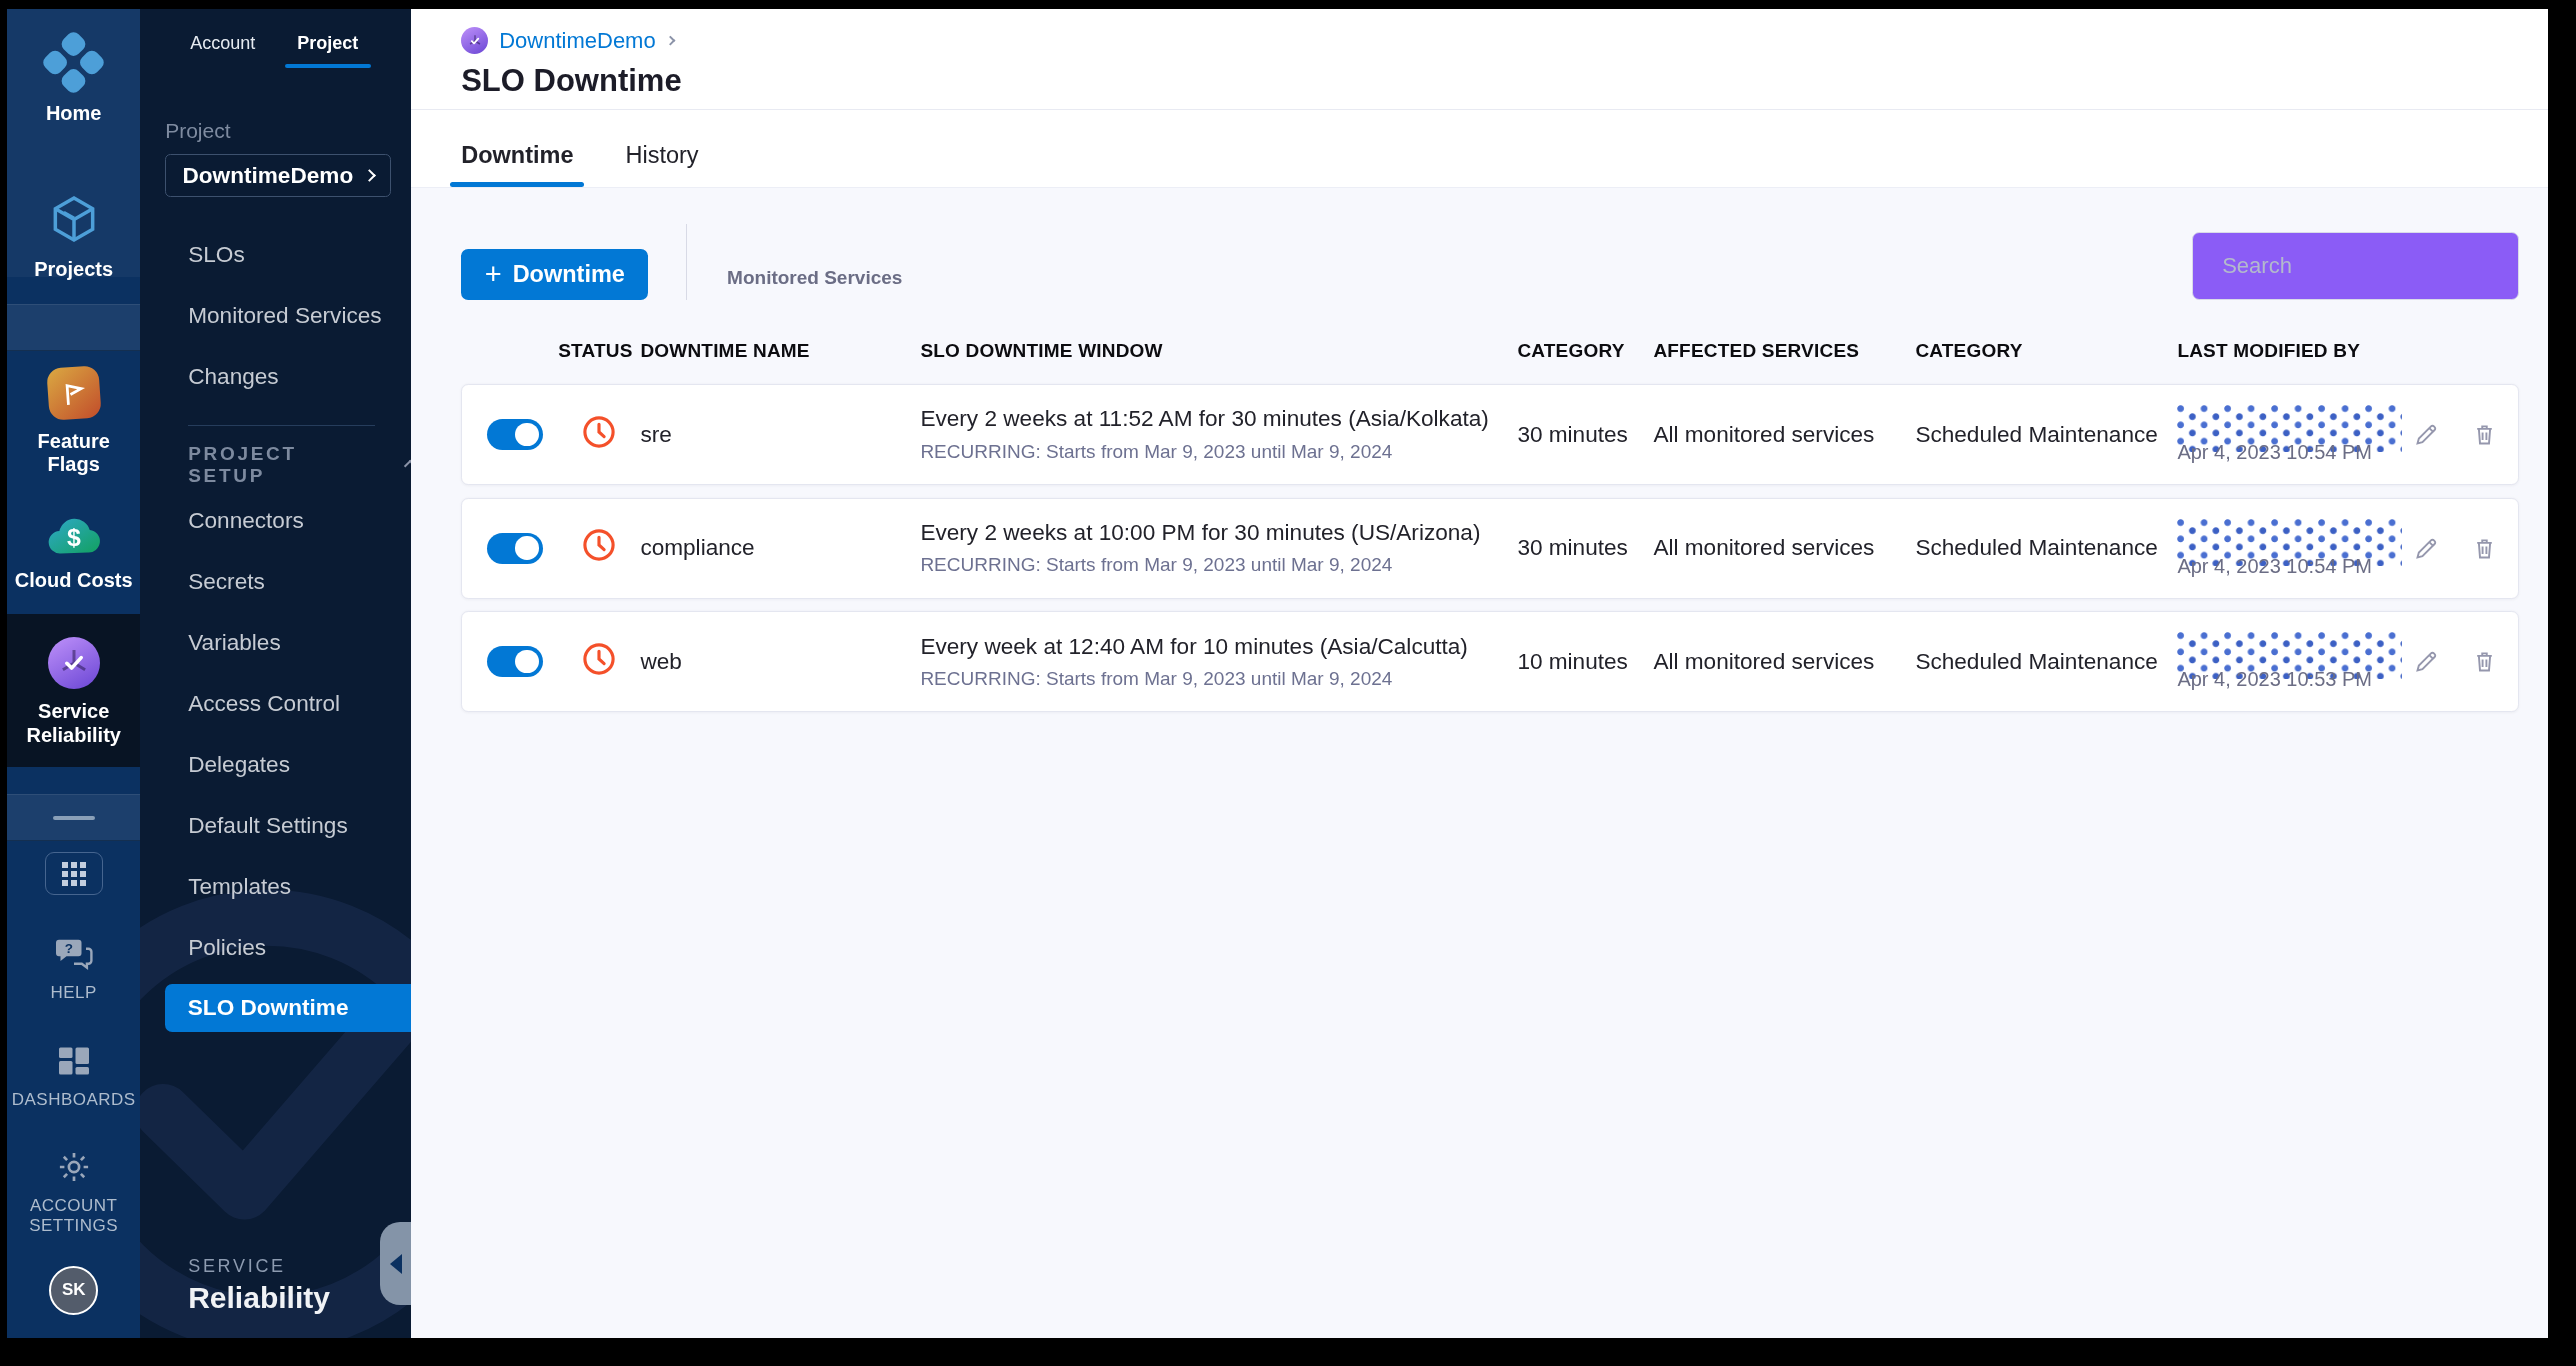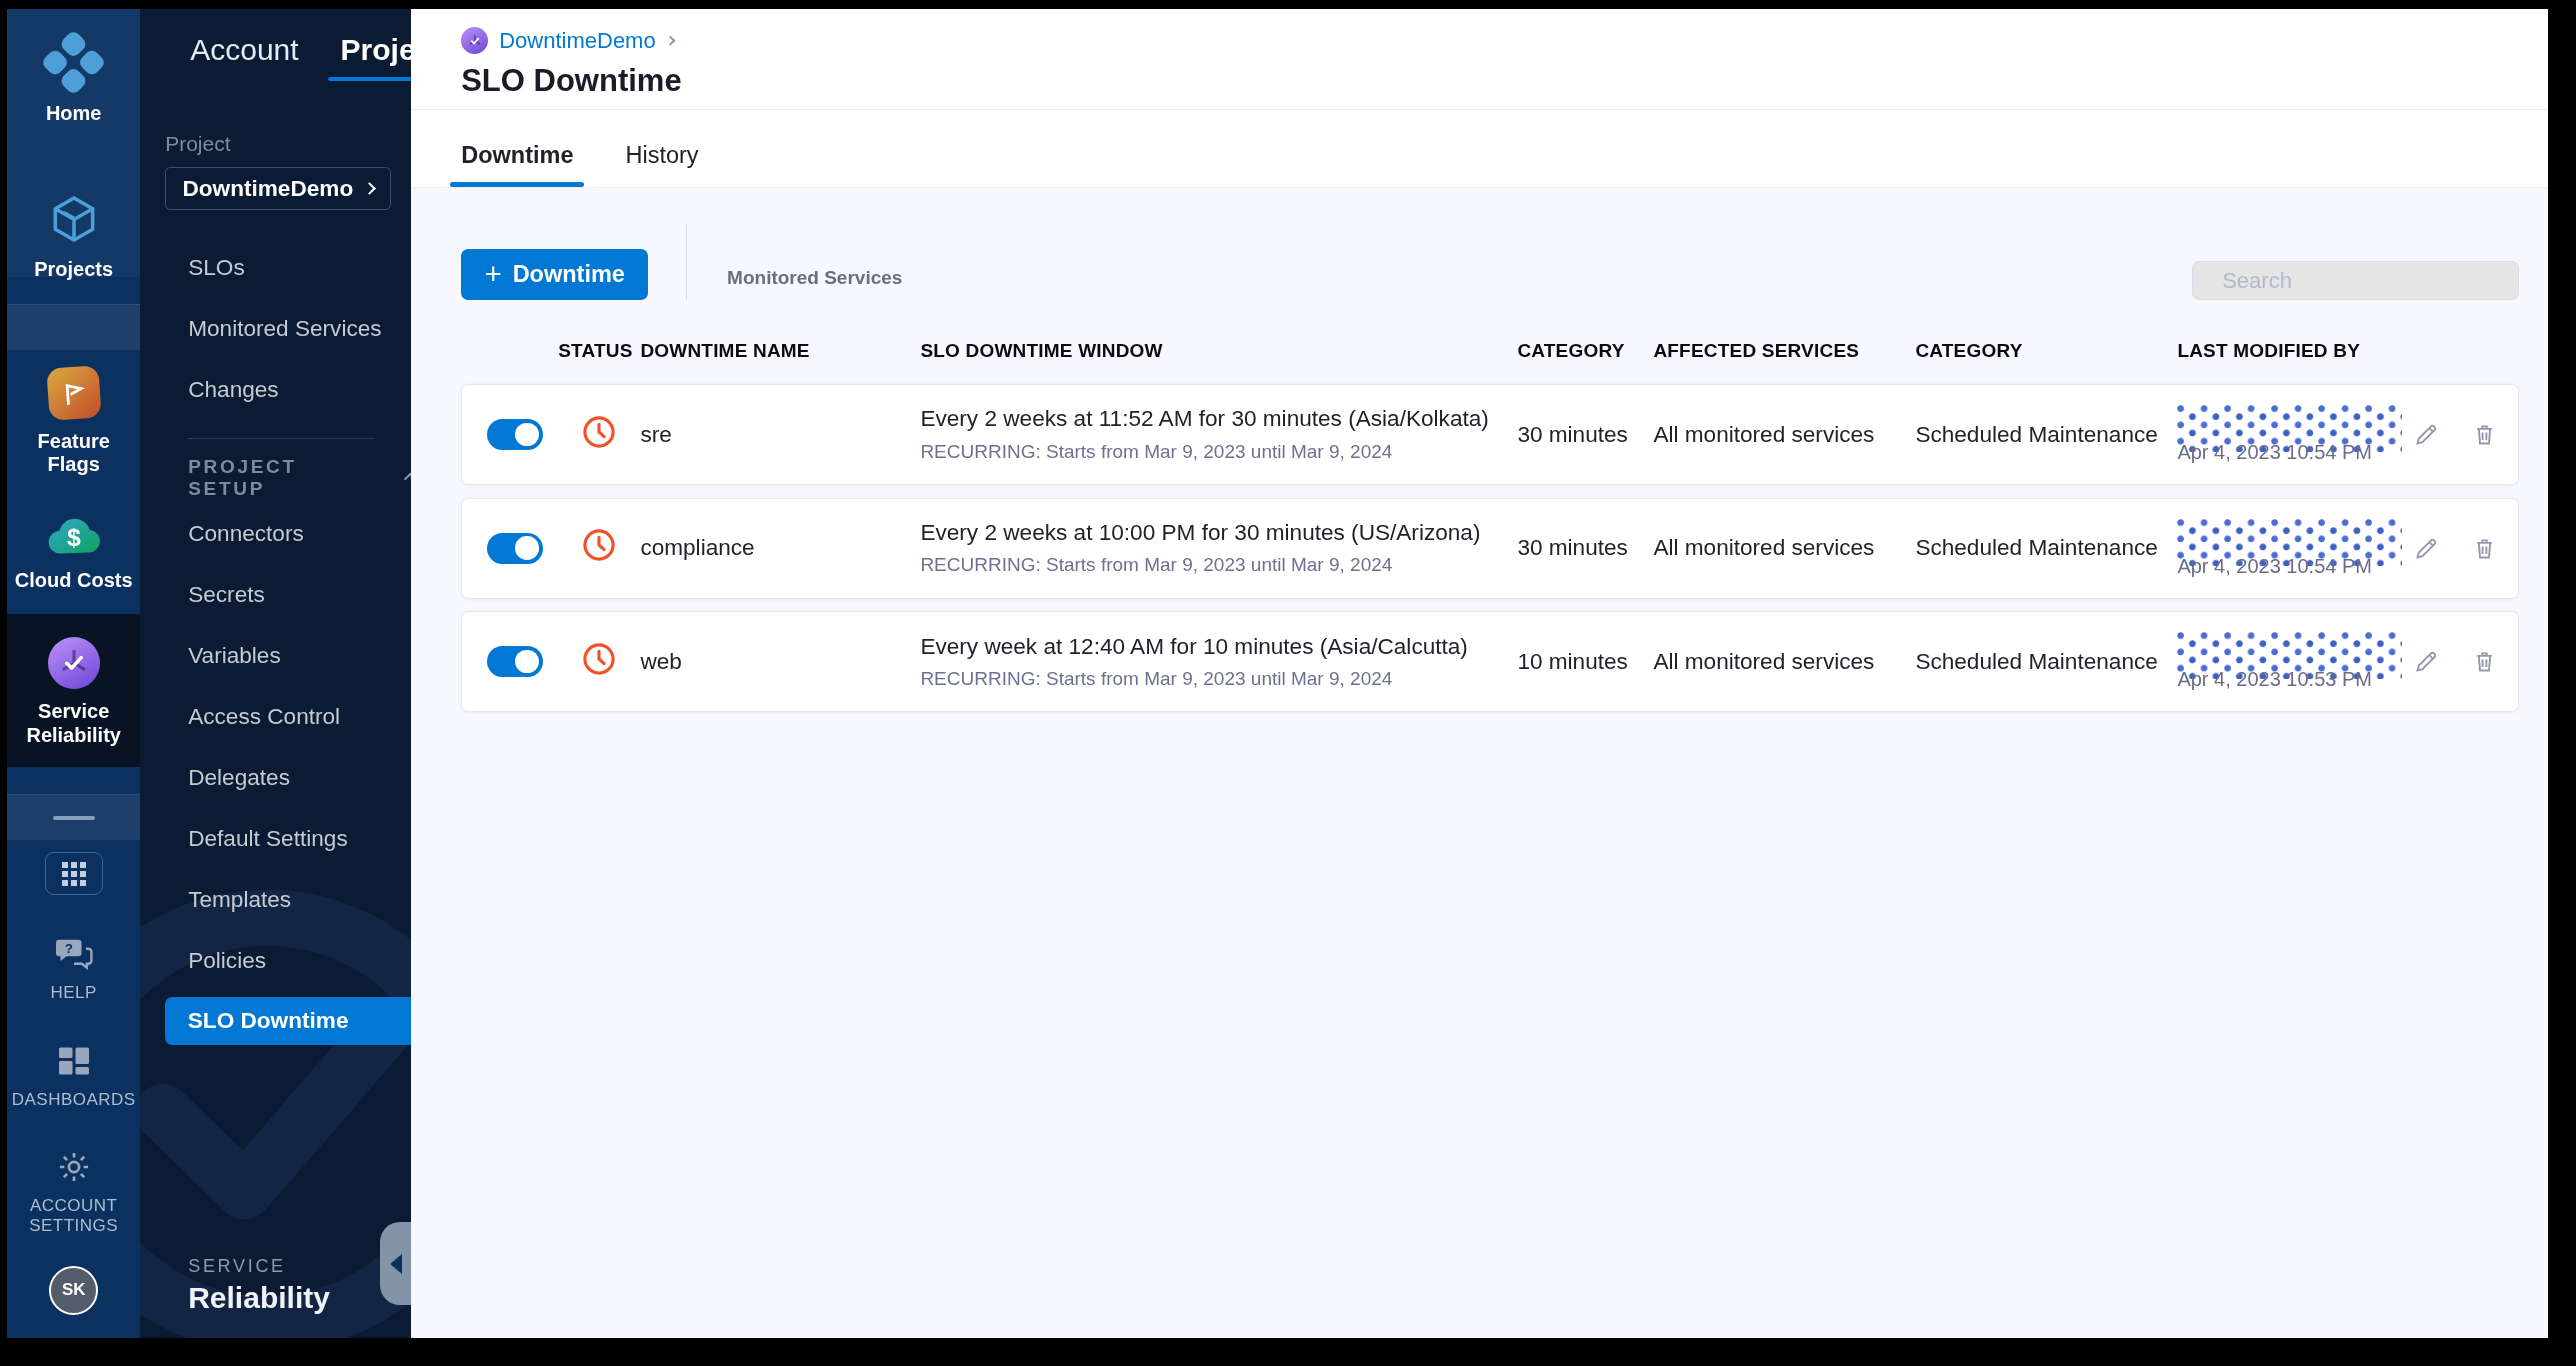--- a/index.html
+++ b/index.html
@@ -46,21 +46,21 @@
   .grid9 span { background:#c3cede; }
   .mod-spacer { flex:1; }
   .avatar { width:49px; height:49px; border-radius:50%; background:#535c6b;
             border:2.7px solid #fff; color:#fff; font-size:17px; font-weight:700;
             display:flex; align-items:center; justify-content:center; margin:16.3px 0 23.5px; cursor:pointer; }
 
   
   .sidebar { width:271px; background:#0a1b33; position:relative; flex:none;
              color:#c9cfd9; overflow:hidden; }
   .side-tabs { display:flex; gap:42px; padding:23.5px 0 0 50px; }
-  .side-tab { font-size:30px; color:#e6ebf1; font-weight:500; padding-bottom:14.5px;
+  .side-tab { font-size:18px; color:#e6ebf1; font-weight:500; padding-bottom:14.5px;
               position:relative; cursor:pointer; }
   .side-tab.active { font-weight:700; color:#fff; }
   .side-tab.active::after { content:""; position:absolute; left:-12.7px; right:-12.7px;
               bottom:0; height:4.5px; background:#0278d5; border-radius:2.7px; }
   .proj-label { margin:51px 0 11px 25px; font-size:21px; color:#7e8ba0; }
   .proj-select { margin-left:25px; width:226px; height:43px; border:0.9px solid #3d516e;
               border-radius:5.4px; display:flex; align-items:center; padding:0 16.3px;
               cursor:pointer; }
   .proj-select .pname { flex:1; color:#fff; font-size:22.6px; font-weight:700; }
   .side-group { margin-top:27px; }
@@ -105,21 +105,21 @@
                  display:flex; align-items:center; gap:11px; cursor:pointer;
                  font-family:inherit; }
   .btn-plus { font-size:29px; font-weight:400; line-height:1; }
   .vdivider { width:0.9px; height:76px; background:#d8dae6; margin:0 38px; }
   .ms-group { display:flex; flex-direction:column; }
   .ms-label { font-size:19px; font-weight:700; color:#6b6d85; margin:0 0 11px 1.8px; }
   .dropdown { width:372px; height:52px; background:#fff; border:0.9px solid #d9dbe8;
               border-radius:5.4px; display:flex; align-items:center; padding:0 22px;
               cursor:pointer; }
   .dropdown .dd-value { flex:1; font-size:23.5px; font-weight:600; color:#22222a; }
-  .searchbox { margin-left:auto; width:327px; height:39px; background:#e5e5e5;
+  .searchbox { margin-left:auto; width:327px; height:68px; background:#8b5cf6;
                border:0.9px solid #d9dbe8; border-radius:7.2px; display:flex;
                align-items:center; gap:12.7px; padding:0 16.3px; }
   .searchbox input { border:none; outline:none; flex:1; font-size:22px;
                font-family:inherit; color:#22222a; background:transparent; }
   .searchbox input::placeholder { color:#b3b9cc; }
 
   .thead { margin-top:40px; display:grid;
            grid-template-columns:172px 280px 597px 136px 262px 262px 1fr;
            font-size:19px; font-weight:700; color:#0c0c10; letter-spacing:0.2px; }
   .thead .th { padding-left:7.2px; white-space:nowrap; }

